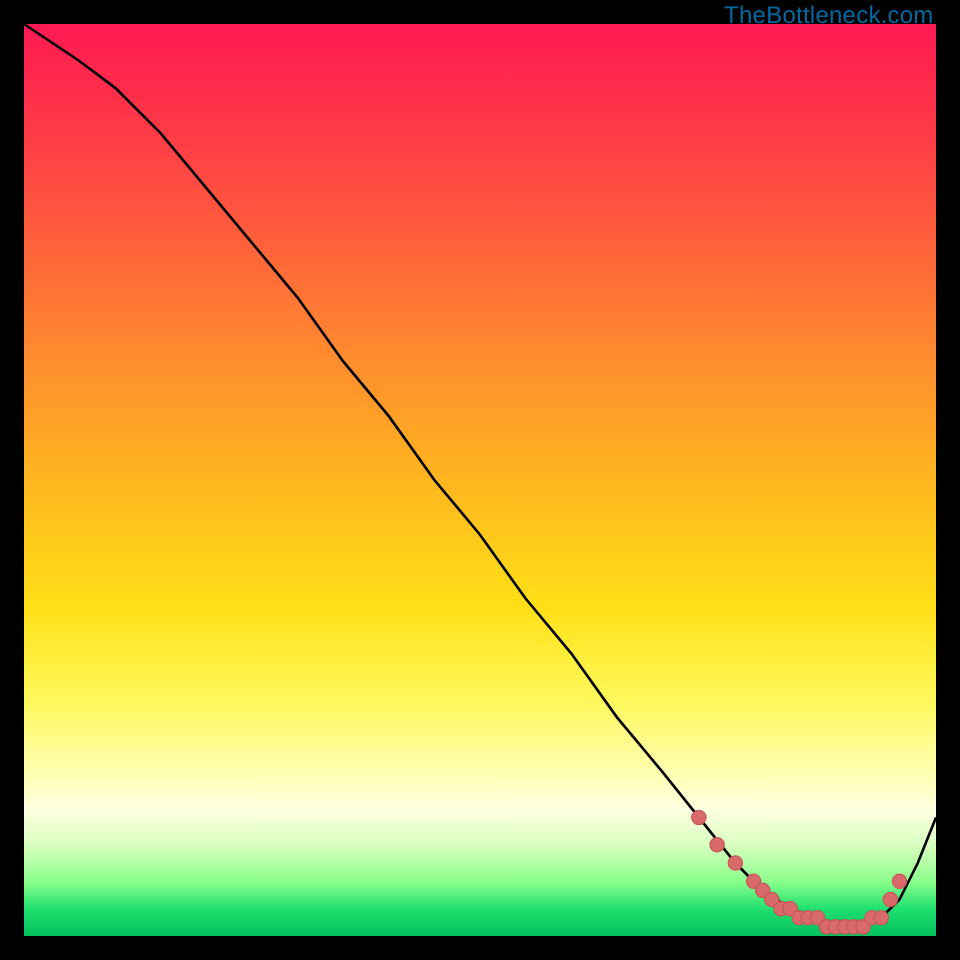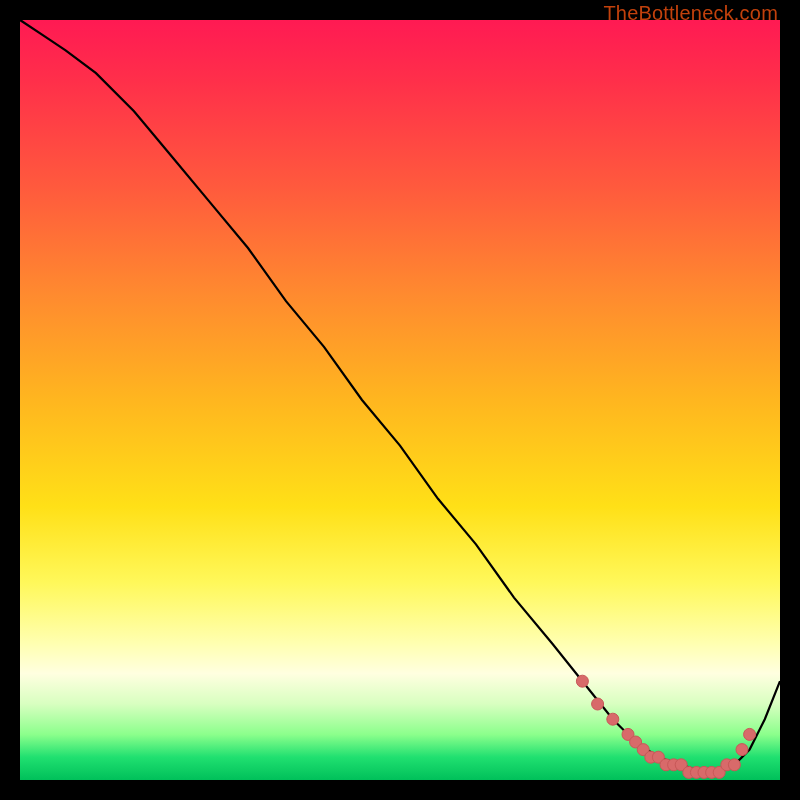--- a/index.html
+++ b/index.html
@@ -49,21 +49,21 @@
     position: absolute;
     inset: 0;
     width: 760px;
     height: 760px;
     overflow: visible;
   }
   .watermark {
     position: absolute;
     top: 2px;
     right: 22px;
-    color: #c2410c;
+    color: #0369a1;
     font-size: 20px;
     letter-spacing: 0.2px;
     user-select: none;
   }
 </style>
 </head>
 <body>
 
 <div class="stage">
 

